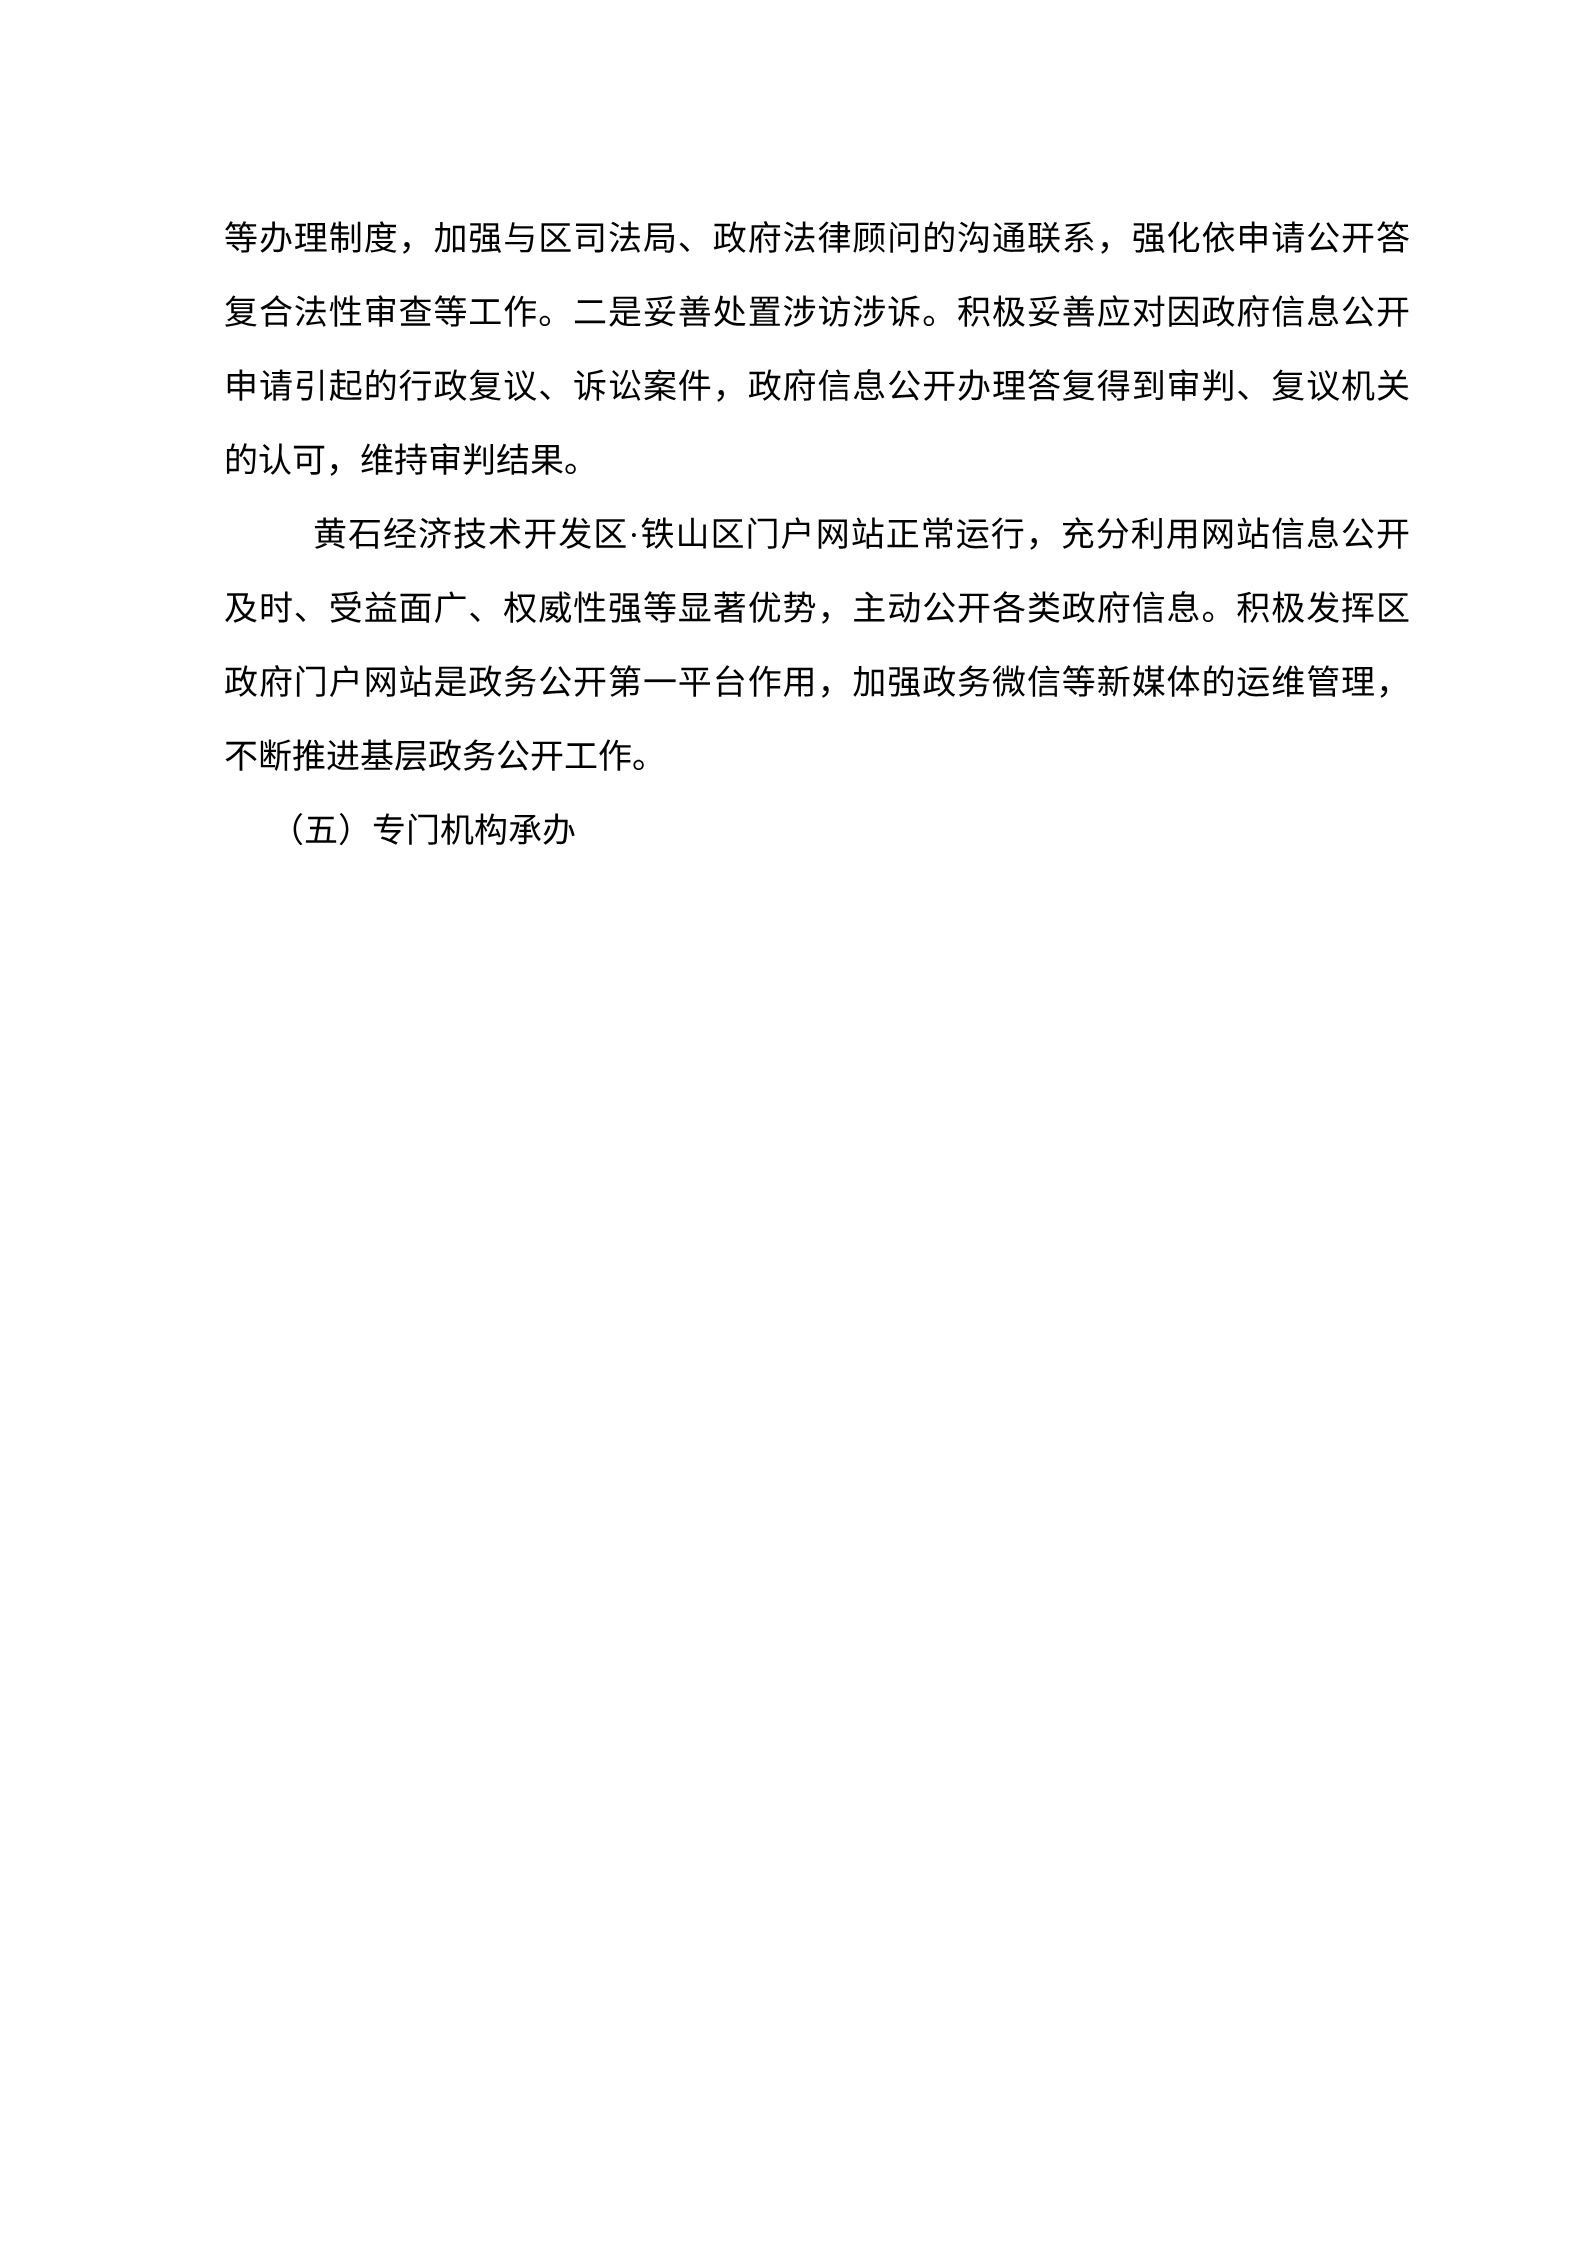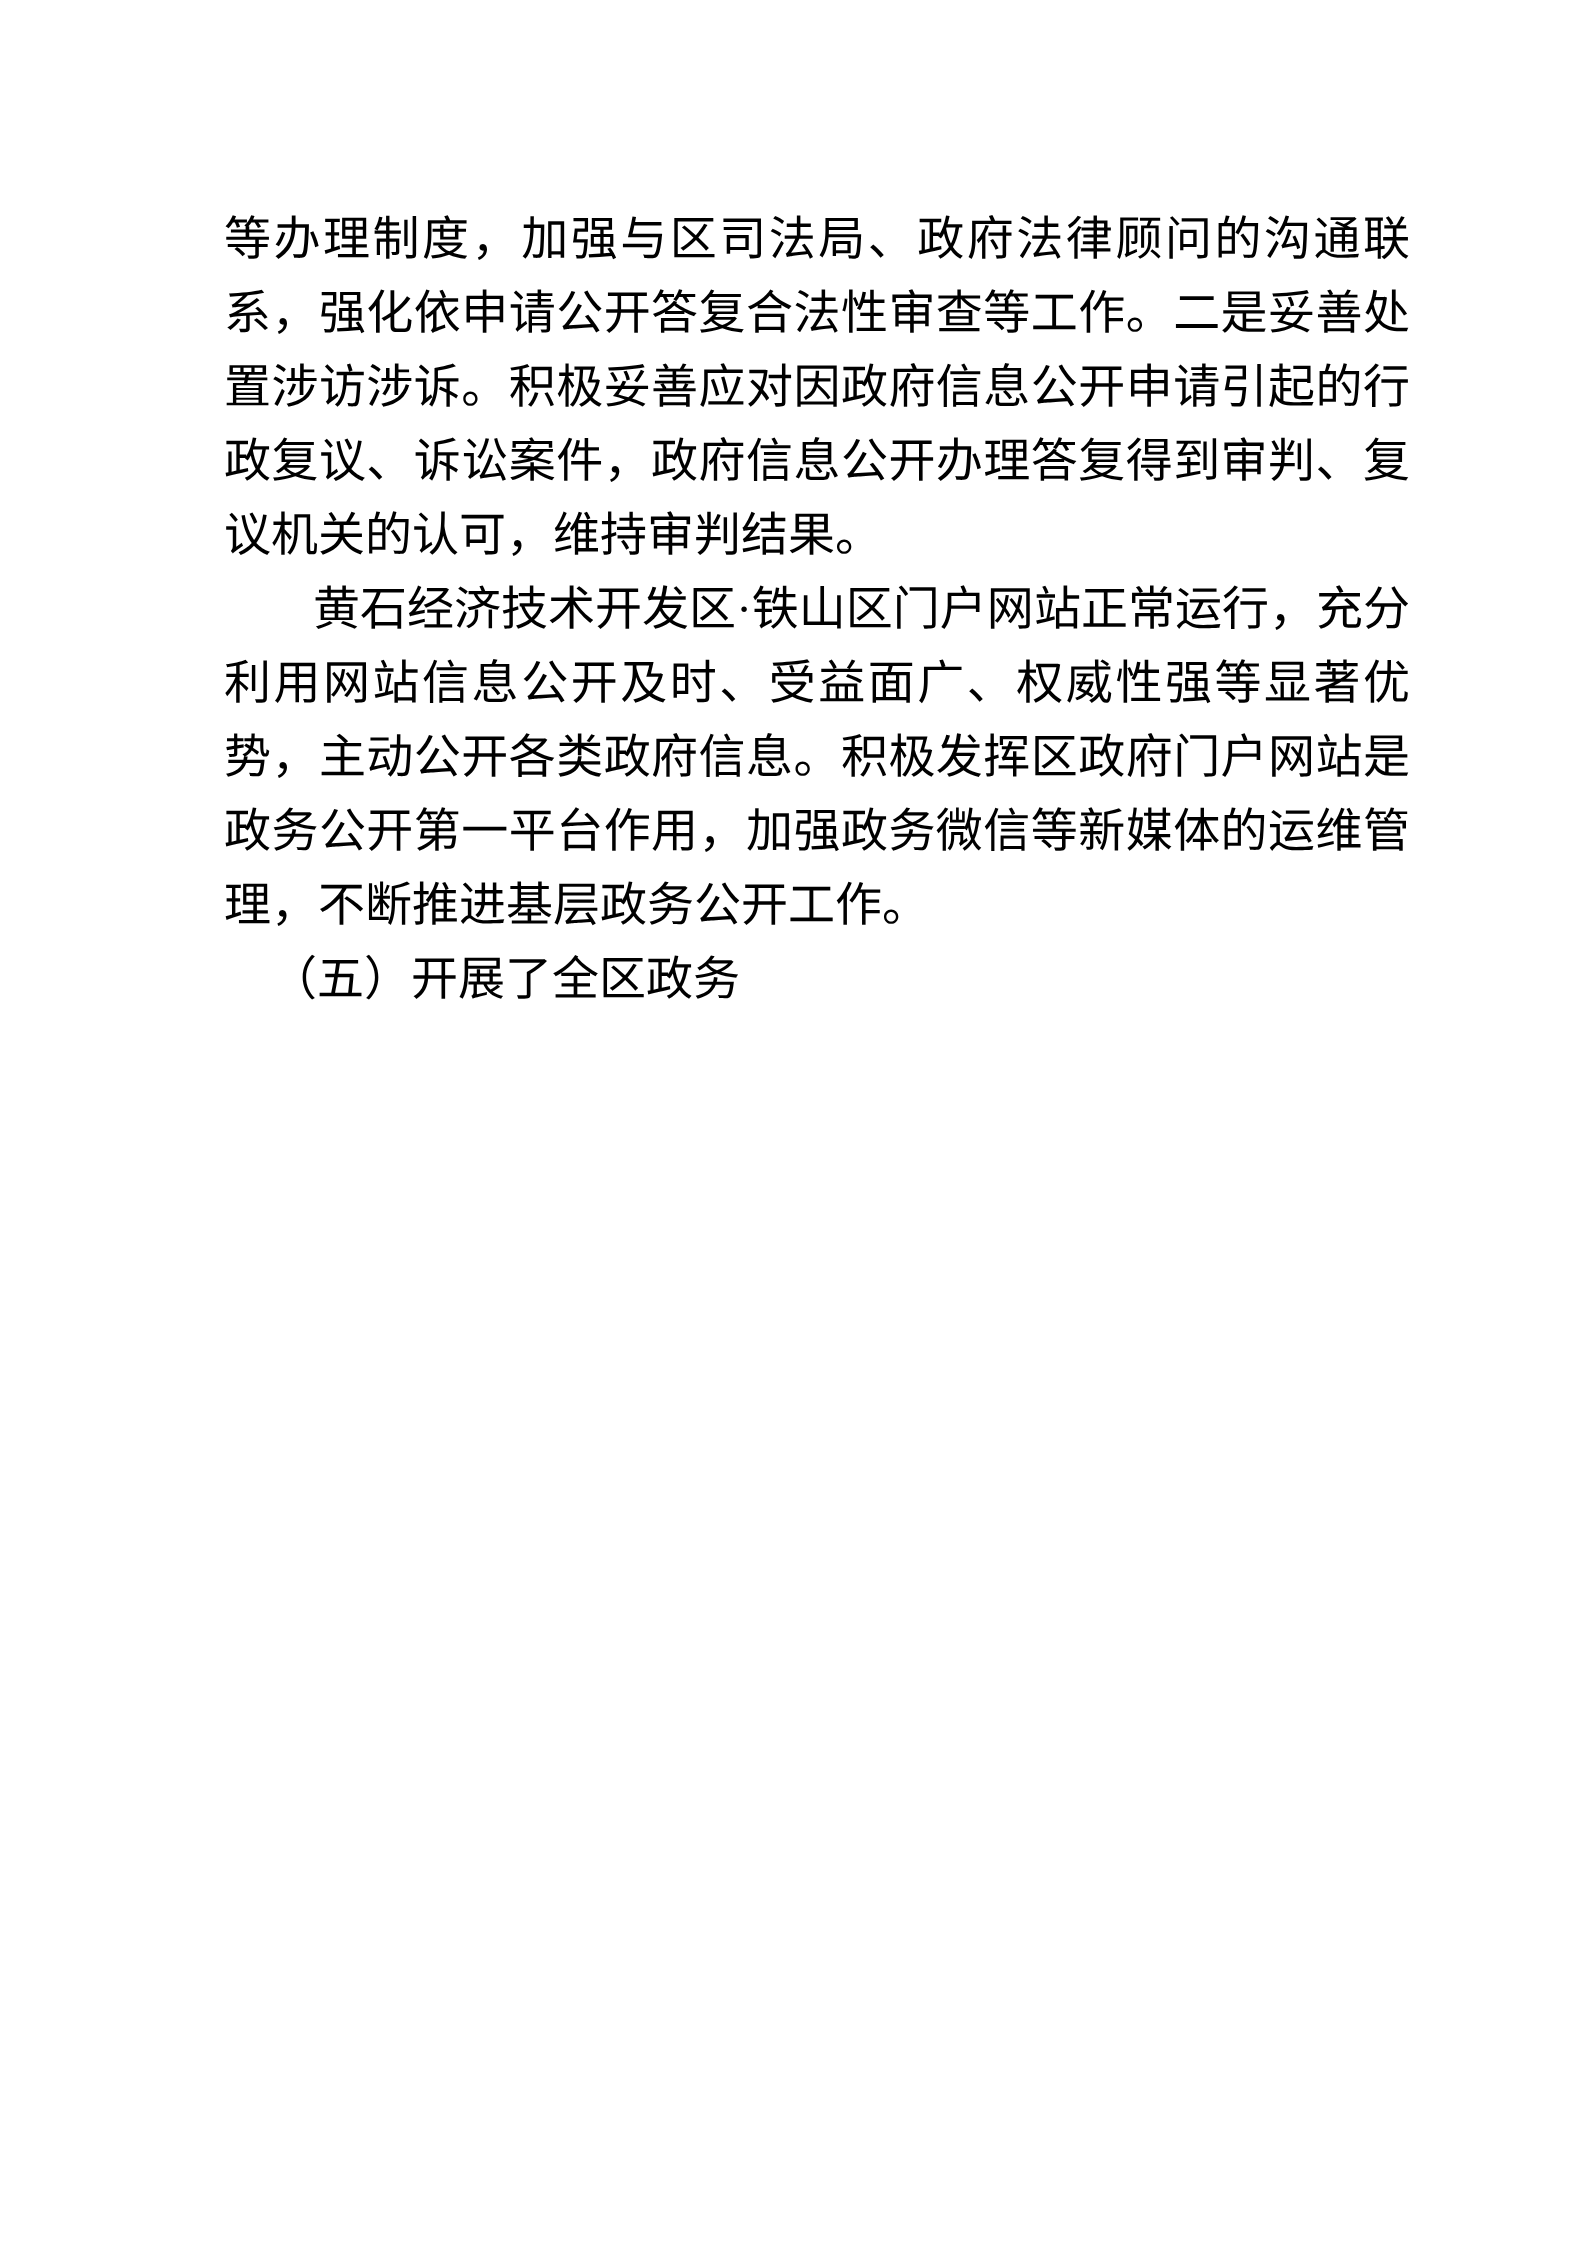--- a/index.html
+++ b/index.html
@@ -14,21 +14,21 @@
     background: #ffffff;
     overflow: hidden;
   }
   .doc-body {
     position: absolute;
     left: 224px;
     top: 202px;
     width: 1186px;
     color: #000000;
     font-family: "Liberation Serif", "DejaVu Serif", serif;
-    font-size: 47px;
+    font-size: 34px;
     line-height: 74px;
     text-align: justify;
     text-justify: inter-character;
     word-break: break-all;
   }
   .para, .para-cont, .heading {
     margin: 0;
     padding: 0;
   }
   
@@ -45,15 +45,15 @@
     text-align: left;
   }
 </style>
 </head>
 <body>
 
 <div class="page">
   <div class="doc-body">
     <p class="para-cont">等办理制度，加强与区司法局、政府法律顾问的沟通联系，强化依申请公开答复合法性审查等工作。二是妥善处置涉访涉诉。积极妥善应对因政府信息公开申请引起的行政复议、诉讼案件，政府信息公开办理答复得到审判、复议机关的认可，维持审判结果。</p>
     <p class="para">黄石经济技术开发区·铁山区门户网站正常运行，充分利用网站信息公开及时、受益面广、权威性强等显著优势，主动公开各类政府信息。积极发挥区政府门户网站是政务公开第一平台作用，加强政务微信等新媒体的运维管理，不断推进基层政务公开工作。</p>
-    <p class="heading">（五）开展了全区政务</p>
+    <p class="heading">（五）专门机构承办</p>
   </div>
 </div>
 
 </body></html>

